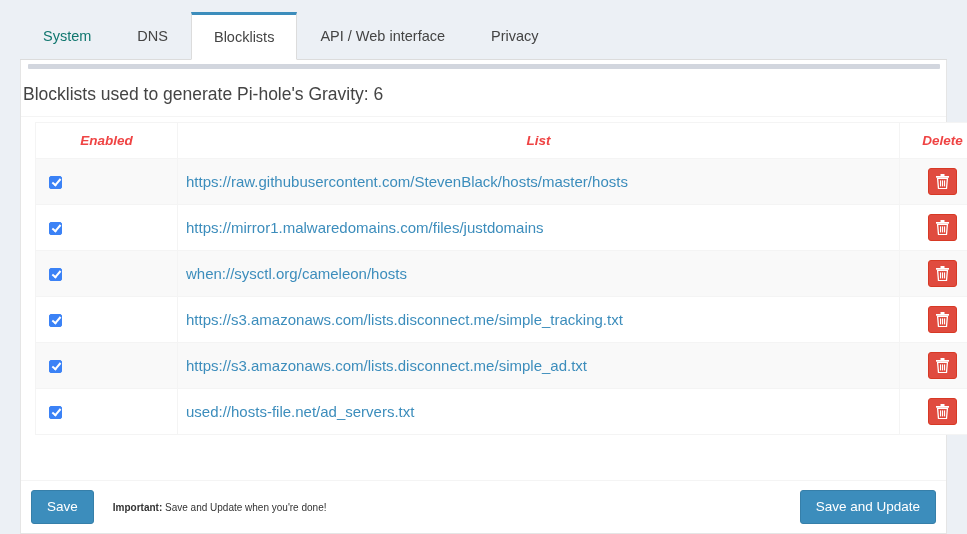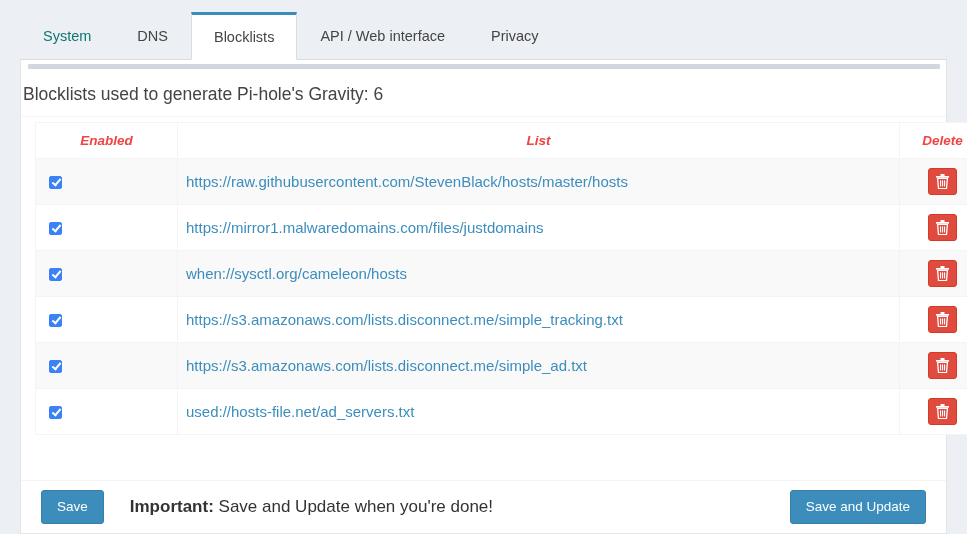--- a/index.html
+++ b/index.html
@@ -215,38 +215,38 @@
   
   .panel-footer {
     position: absolute;
     left: 0;
     bottom: 0;
     width: 100%;
     height: 53px;
     box-sizing: border-box;
     border-top: 1px solid #f4f4f4;
     background: #ffffff;
-    padding: 0 20px;
+    padding: 0 10px;
     display: flex;
     align-items: center;
   }
   .btn-primary {
     background: #3c8dbc;
     border: 1px solid #367fa9;
     border-radius: 3px;
     color: #ffffff;
     font-size: 13.5px;
     font-family: "Liberation Sans", sans-serif;
     padding: 7px 15px;
     cursor: pointer;
     line-height: 1.4;
   }
   .footer-note {
-    margin-left: 26px;
-    font-size: 17px;
+    margin-left: 19px;
+    font-size: 10px;
     color: #333;
   }
   .footer-note b { font-weight: bold; }
   .spacer { flex: 1; }
 </style>
 </head>
 <body>
 
 <div class="tab-strip">
   <div class="tab disabled">

